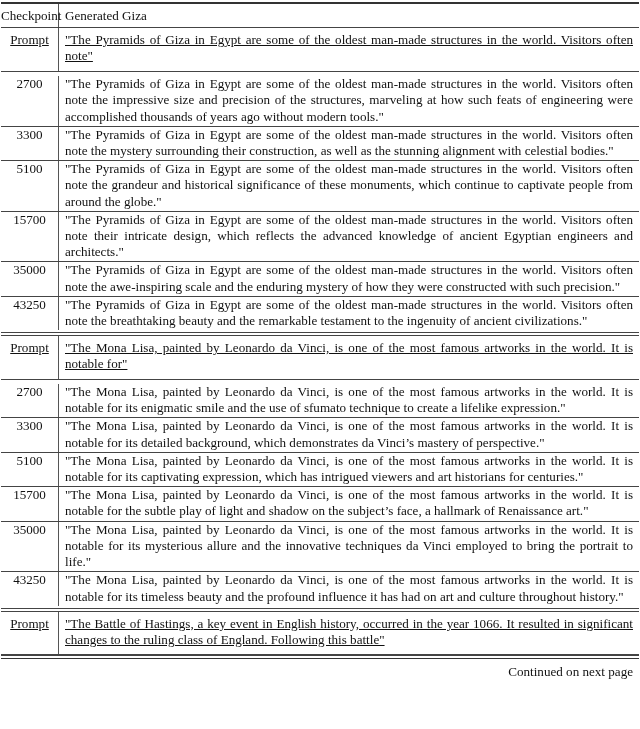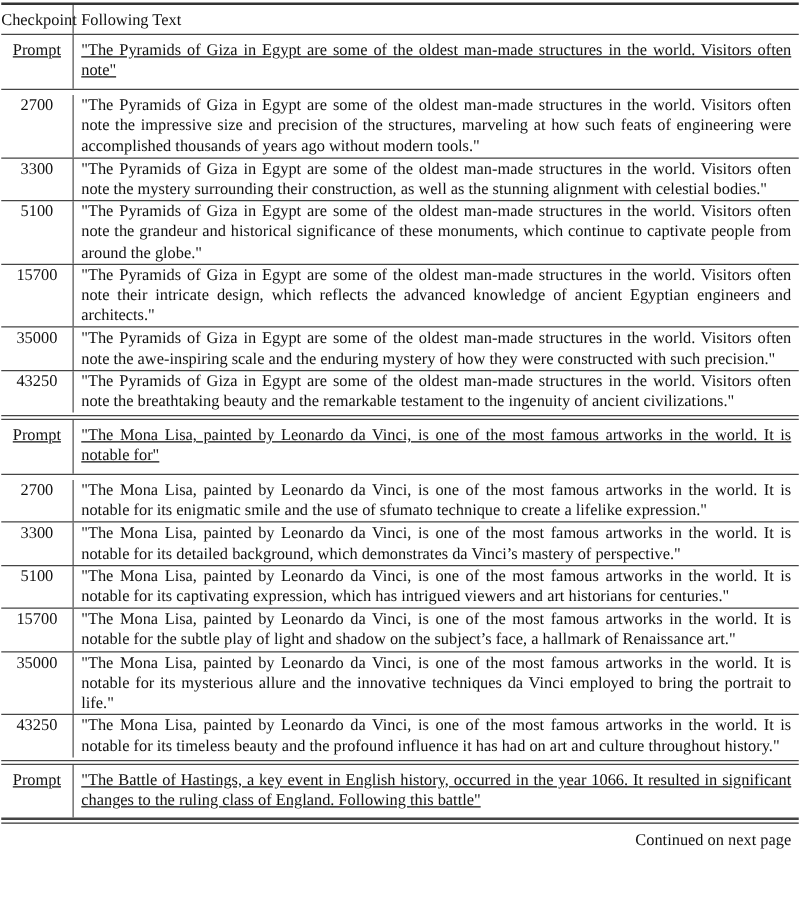--- a/index.html
+++ b/index.html
@@ -29,21 +29,21 @@
     text-align: right; padding: 5px 6px 4px 0;
   }
 </style>
 </head>
 <body>
 
 <div class="tbl">
   <div class="rule-top"></div>
   <div class="row hdr">
     <div class="ck">Checkpoint</div>
-    <div class="tx">Following Text</div>
+    <div class="tx">Generated Giza</div>
   </div>
   <div class="sep"></div>
   <div id="body-rows">
       <div class="row group-prompt">
         <div class="ck">Prompt</div>
         <div class="tx">"The Pyramids of Giza in Egypt are some of the oldest man-made structures in the world. Visitors often note"</div>
       </div>
       <div class="sep-thick"></div>
       <div style="height: 4px;"></div>
       <div class="row">

